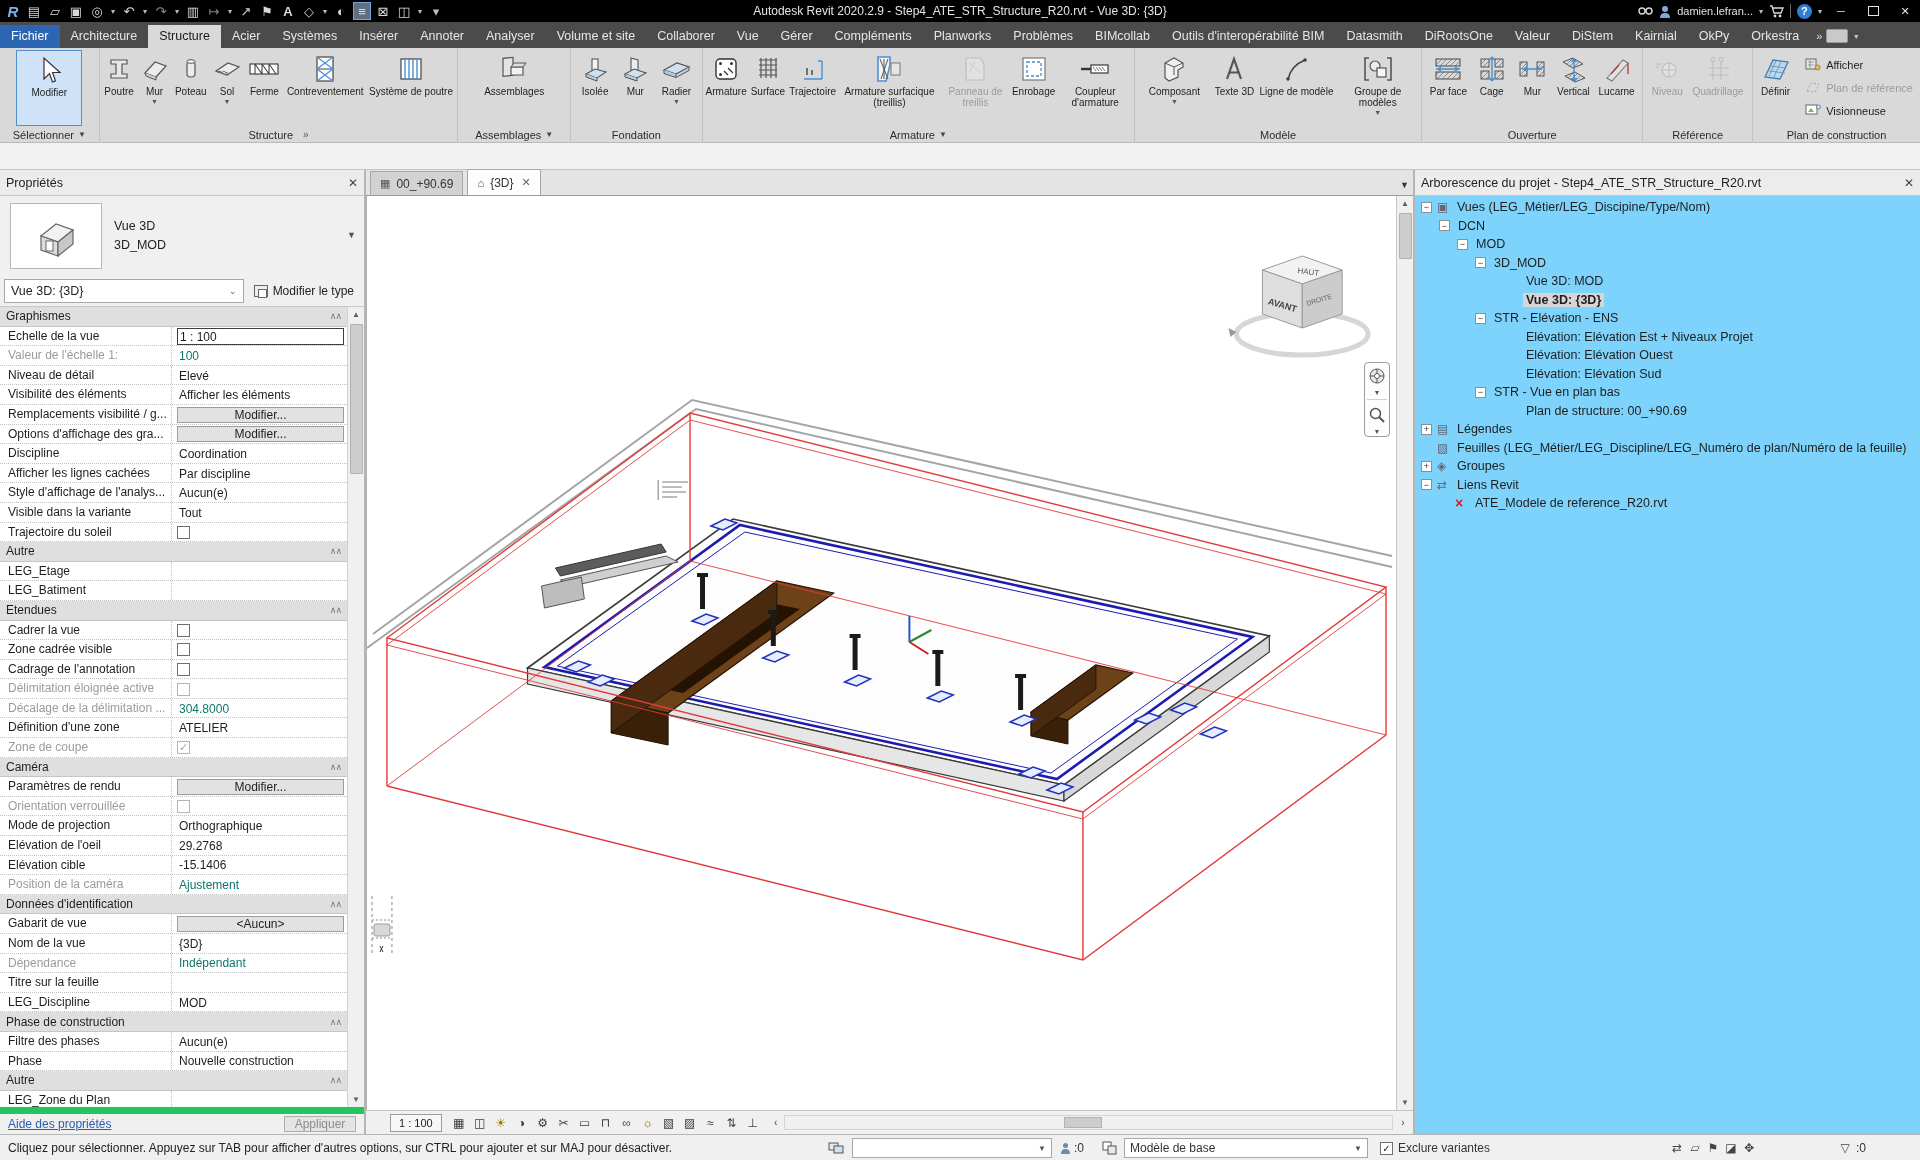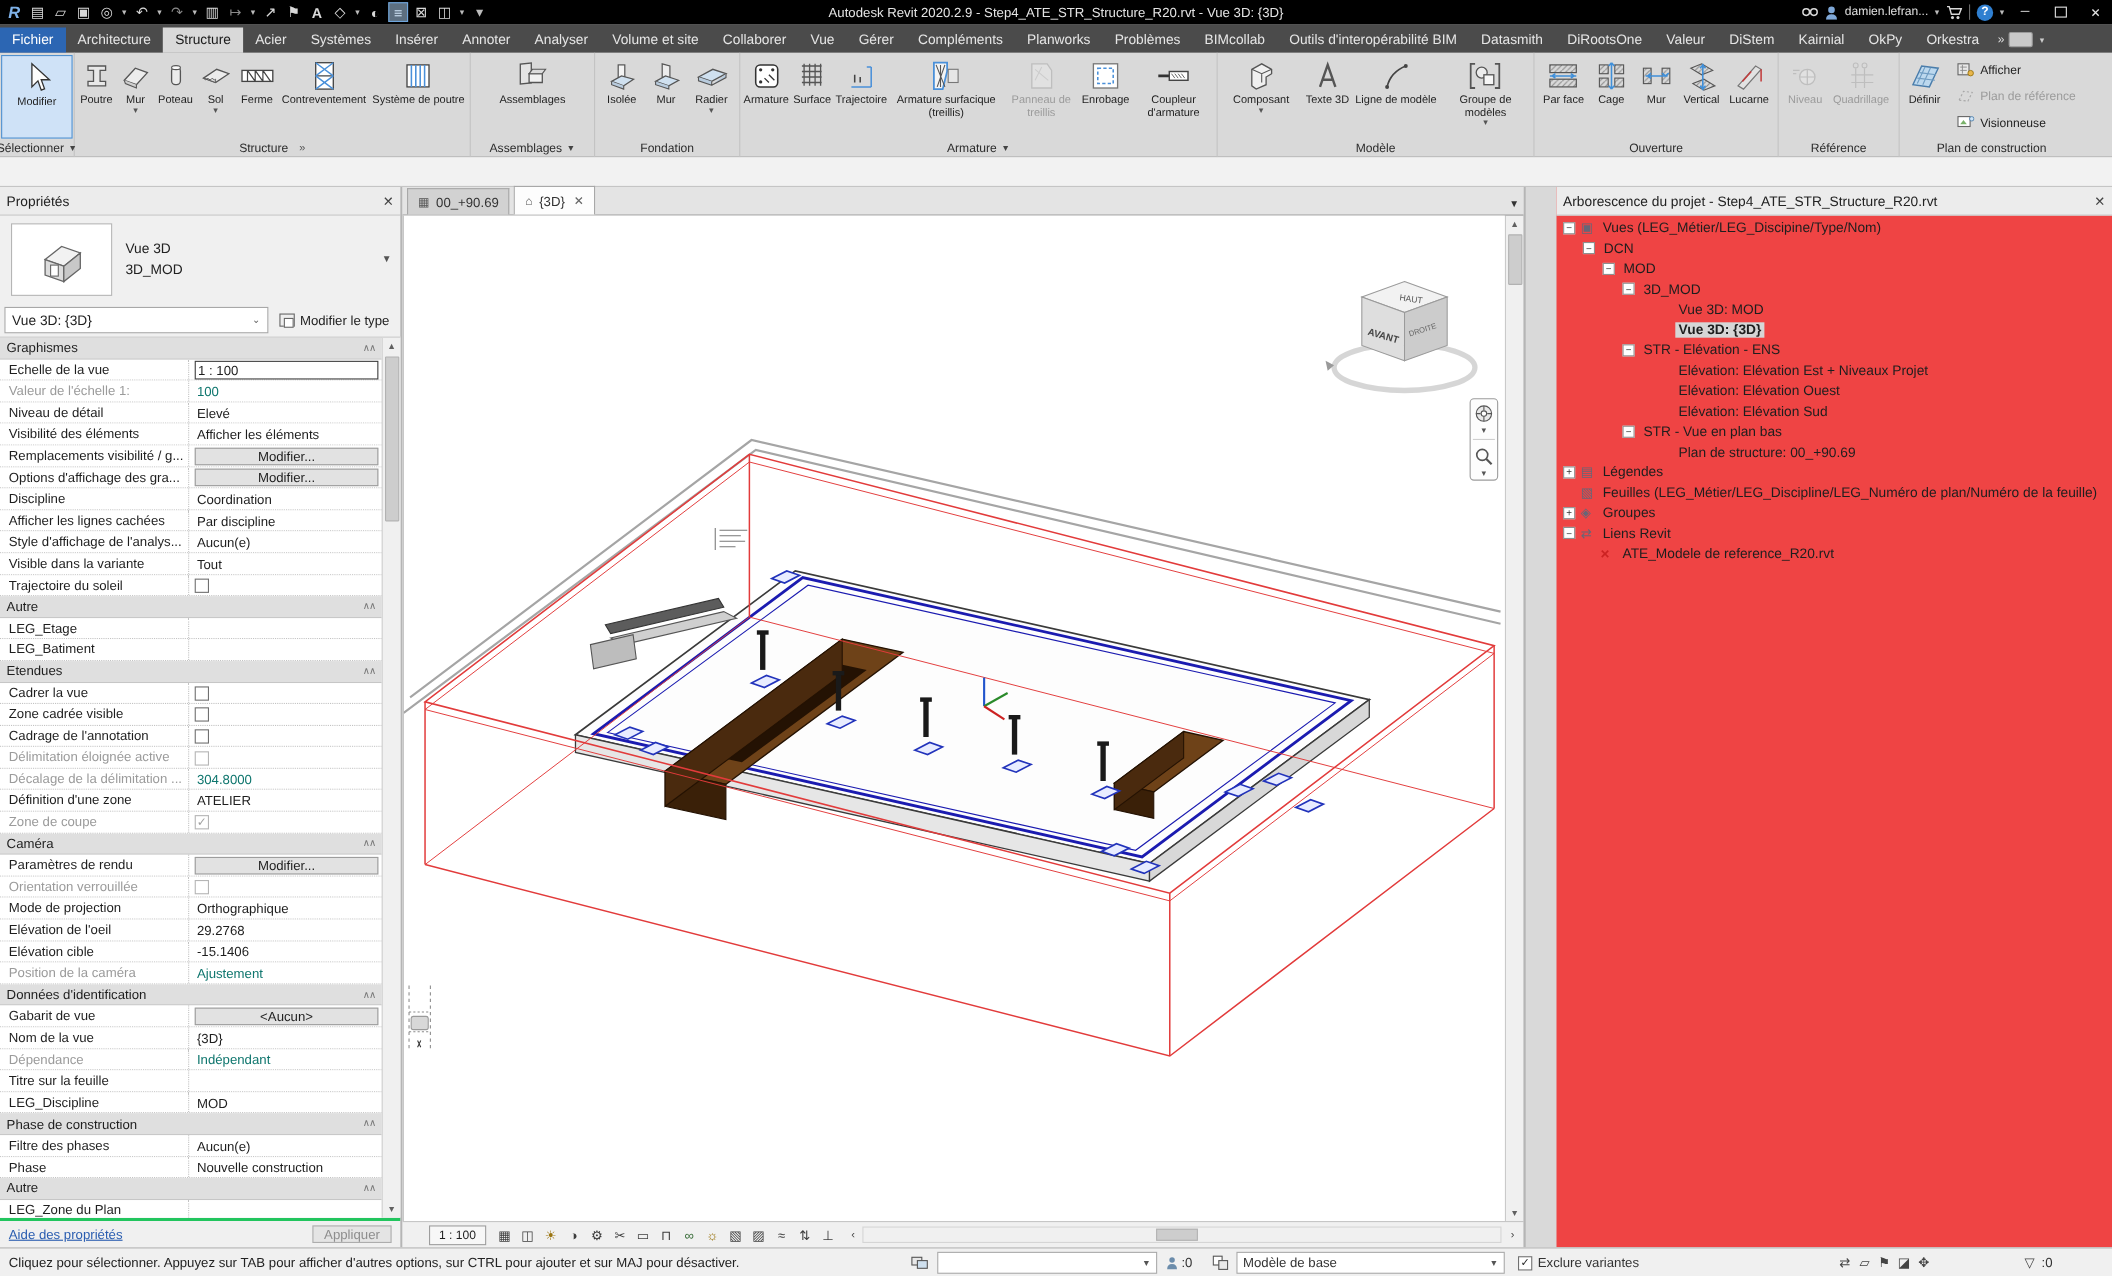--- a/index.html
+++ b/index.html
@@ -114,21 +114,21 @@
   .pgitem[data-state="disabled"] .pval { color:#0f766e; }
   .pgitem[data-state="disabled"] .pcheck { border-color:#b5b5b5; }
   .pgitem[data-state="selected"] .pval { border:1px solid #3e3e3e; height:17px; line-height:16px; }
   .pgitem[data-check="on"] .pcheck::after { content:"✓"; color:#a2a2a2; }
   .pscroll { position:absolute; right:0; top:0; bottom:0; width:17px; background:#f0f0f0; border-left:1px solid #d2d2d2;
      display:flex; flex-direction:column; align-items:center; }
   .sarrow { width:15px; height:15px; font-size:8px; color:#606060; display:flex; align-items:center; justify-content:center; }
   .sthumb { width:13px; background:#cdcdcd; border:1px solid #b2b2b2; border-radius:1px; }
   .pscroll .sthumb { height:150px; margin-top:2px; }
   .pscroll .spacer { flex:1; }
-  .pfooter { height:27px; border-top:3px solid #22c55e; display:flex; align-items:center; padding:0 8px; }
+  .pfooter { height:27px; border-top:7px solid #22c55e; display:flex; align-items:center; padding:0 8px; }
   .phelp { color:#2a5db0; text-decoration:underline; font-size:12px; }
   .papply { margin-left:auto; width:72px; height:16px; background:#e4e4e4; border:1px solid #adadad;
      color:#8d8d8d; font-size:12px; display:flex; align-items:center; justify-content:center; }
 
   
   .canvascol { flex:1; display:flex; flex-direction:column; min-width:0; background:#e8e8e8; }
   .viewtabs { height:26px; background:#e4e4e4; display:flex; align-items:flex-end; border-bottom:1px solid #9c9c9c; position:relative; }
   .vtab { height:24px; display:flex; align-items:center; gap:6px; padding:0 9px; font-size:12px;
      background:#d2d2d2; border:1px solid #a8a8a8; border-bottom:none; margin-left:4px; color:#333; }
   .vtab.active { background:#fdfdfd; height:26px; }
@@ -165,21 +165,21 @@
   .vcic[data-icon="temp-view"]::before{content:"▨";}
   .vcic[data-icon="analytical-model"]::before{content:"≈";}
   .vcic[data-icon="displacement"]::before{content:"⇅";}
   .vcic[data-icon="constraints"]::before{content:"⊥";}
   .hleft { width:16px; text-align:center; color:#444; font-size:10px; margin-left:6px; }
   .hscroll { flex:1; height:15px; background:#f0f0f0; border:1px solid #d5d5d5; position:relative; margin-right:2px; }
   .hscroll .hthumb { position:absolute; left:46%; top:1px; width:38px; height:11px; background:#cdcdcd; border:1px solid #b2b2b2; }
   .hright { width:16px; text-align:center; color:#444; font-size:10px; margin-right:2px; }
 
   
-  .browser { width:505px; background:#ef4444; display:flex; flex-direction:column; min-height:0;margin-left:28px; }
+  .browser { width:505px; background:#7dd3fc; display:flex; flex-direction:column; min-height:0; }
   .browser .panelhead { background:#ececec; }
   .tree { flex:1; overflow:hidden; padding-top:2px; }
   .titem { height:18.5px; display:flex; align-items:center; font-size:12.5px; white-space:nowrap; }
   .titem[data-depth="1"] { padding-left:6px; } .titem[data-depth="2"] { padding-left:24px; }
   .titem[data-depth="3"] { padding-left:42px; } .titem[data-depth="4"] { padding-left:60px; }
   .titem[data-depth="5"] { padding-left:92px; }
   .texp { width:11px; height:11px; border:1px solid #8f8f8f; background:#fff; display:flex; align-items:center;
      justify-content:center; font-size:9px; color:#333; margin-right:5px; flex:0 0 auto; }
   .titem:not([data-exp]) .texp { visibility:hidden; }
   .titem[data-exp="minus"] .texp::before { content:"−"; }
@@ -316,21 +316,21 @@
       <span class="mtab" data-state="">Orkestra</span>
       <span class="m-extra">
         <span class="chev">»</span>
         <span class="modbox"></span>
         <span class="mcaret">▾</span>
       </span>
     </div>
 
   <div class="ribbon">
 
-    <div class="rgroup" style="width:68px">
+    <div class="rgroup" style="width:100px">
       <div class="rbtns">
         <div class="rbtn sel" style="width:66px">
           <span class="ric">
             <svg width="30" height="30" viewBox="0 0 30 30">
                 <path d="M10 3 L10 24 L15.5 18.5 L18.5 27 L21.5 25.8 L18.5 17.5 L26 17.5 Z" fill="#fdfdfd" stroke="#333" stroke-width="1.2"></path>
               </svg>
           </span>
           <span>Modifier</span>
         </div>
       </div>

